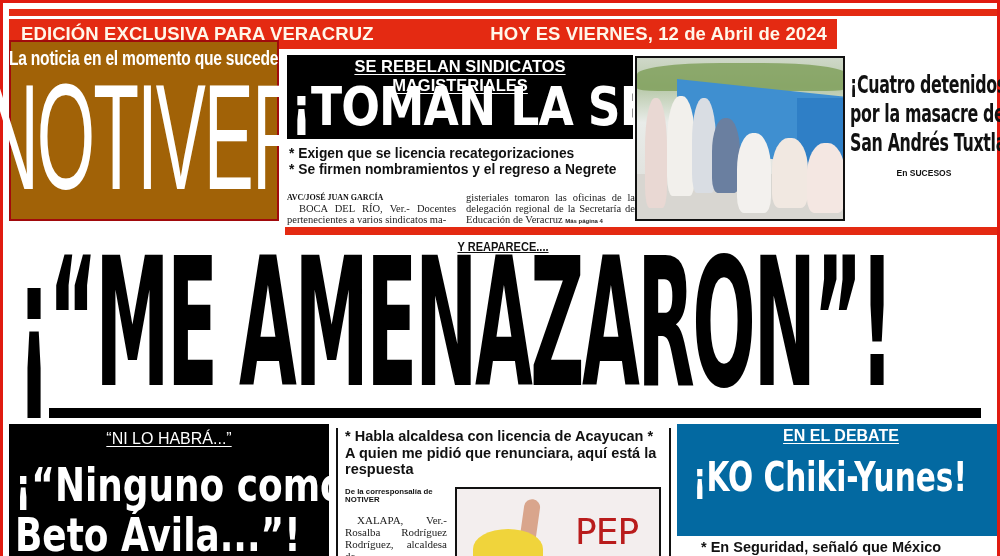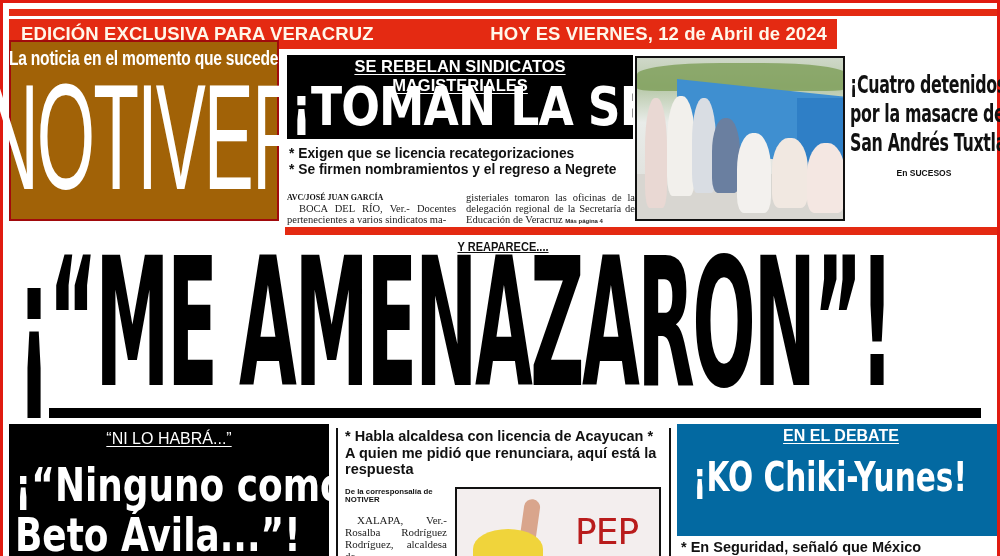--- a/index.html
+++ b/index.html
@@ -125,21 +125,21 @@
     .cap { position: absolute; left: 16px; top: 40px; width: 70px; height: 40px; background: #f0d43b; border-radius: 50% 50% 10% 10%; }
     .face { position: absolute; left: 26px; top: 58px; width: 56px; height: 30px; background: #c98a6a; border-radius: 40%; }
     .arm { position: absolute; left: 64px; top: 10px; width: 16px; height: 60px; background: #d9a58c; border-radius: 8px; transform: rotate(8deg); }
 
     
     .box-right {
       position: absolute; left: 674px; top: 421px; width: 320px; height: 112px; background: #0369a1; padding-left: 8px;
     }
     .box-right .box-kicker { font-size: 16px; font-weight: bold; margin-top: 3px; }
     .box-right .box-title { font-size: 40px; line-height: 44px; margin-top: 10px; transform: scaleX(0.74); margin-left: 8px; }
-    .right-bullet { position: absolute; left: 678px; top: 536px; font-weight: bold; font-size: 14.5px; color: #111; white-space: nowrap; }
+    .right-bullet { position: absolute; left: 698px; top: 536px; font-weight: bold; font-size: 14.5px; color: #111; white-space: nowrap; }
   </style>
 </head>
 <body>
 
 <div class="frame">
   <div class="top-stripe"></div>
 
   <div class="header-band">
     <span>EDICIÓN EXCLUSIVA PARA VERACRUZ</span>
     <span>HOY ES VIERNES, 12 de Abril de 2024</span>

